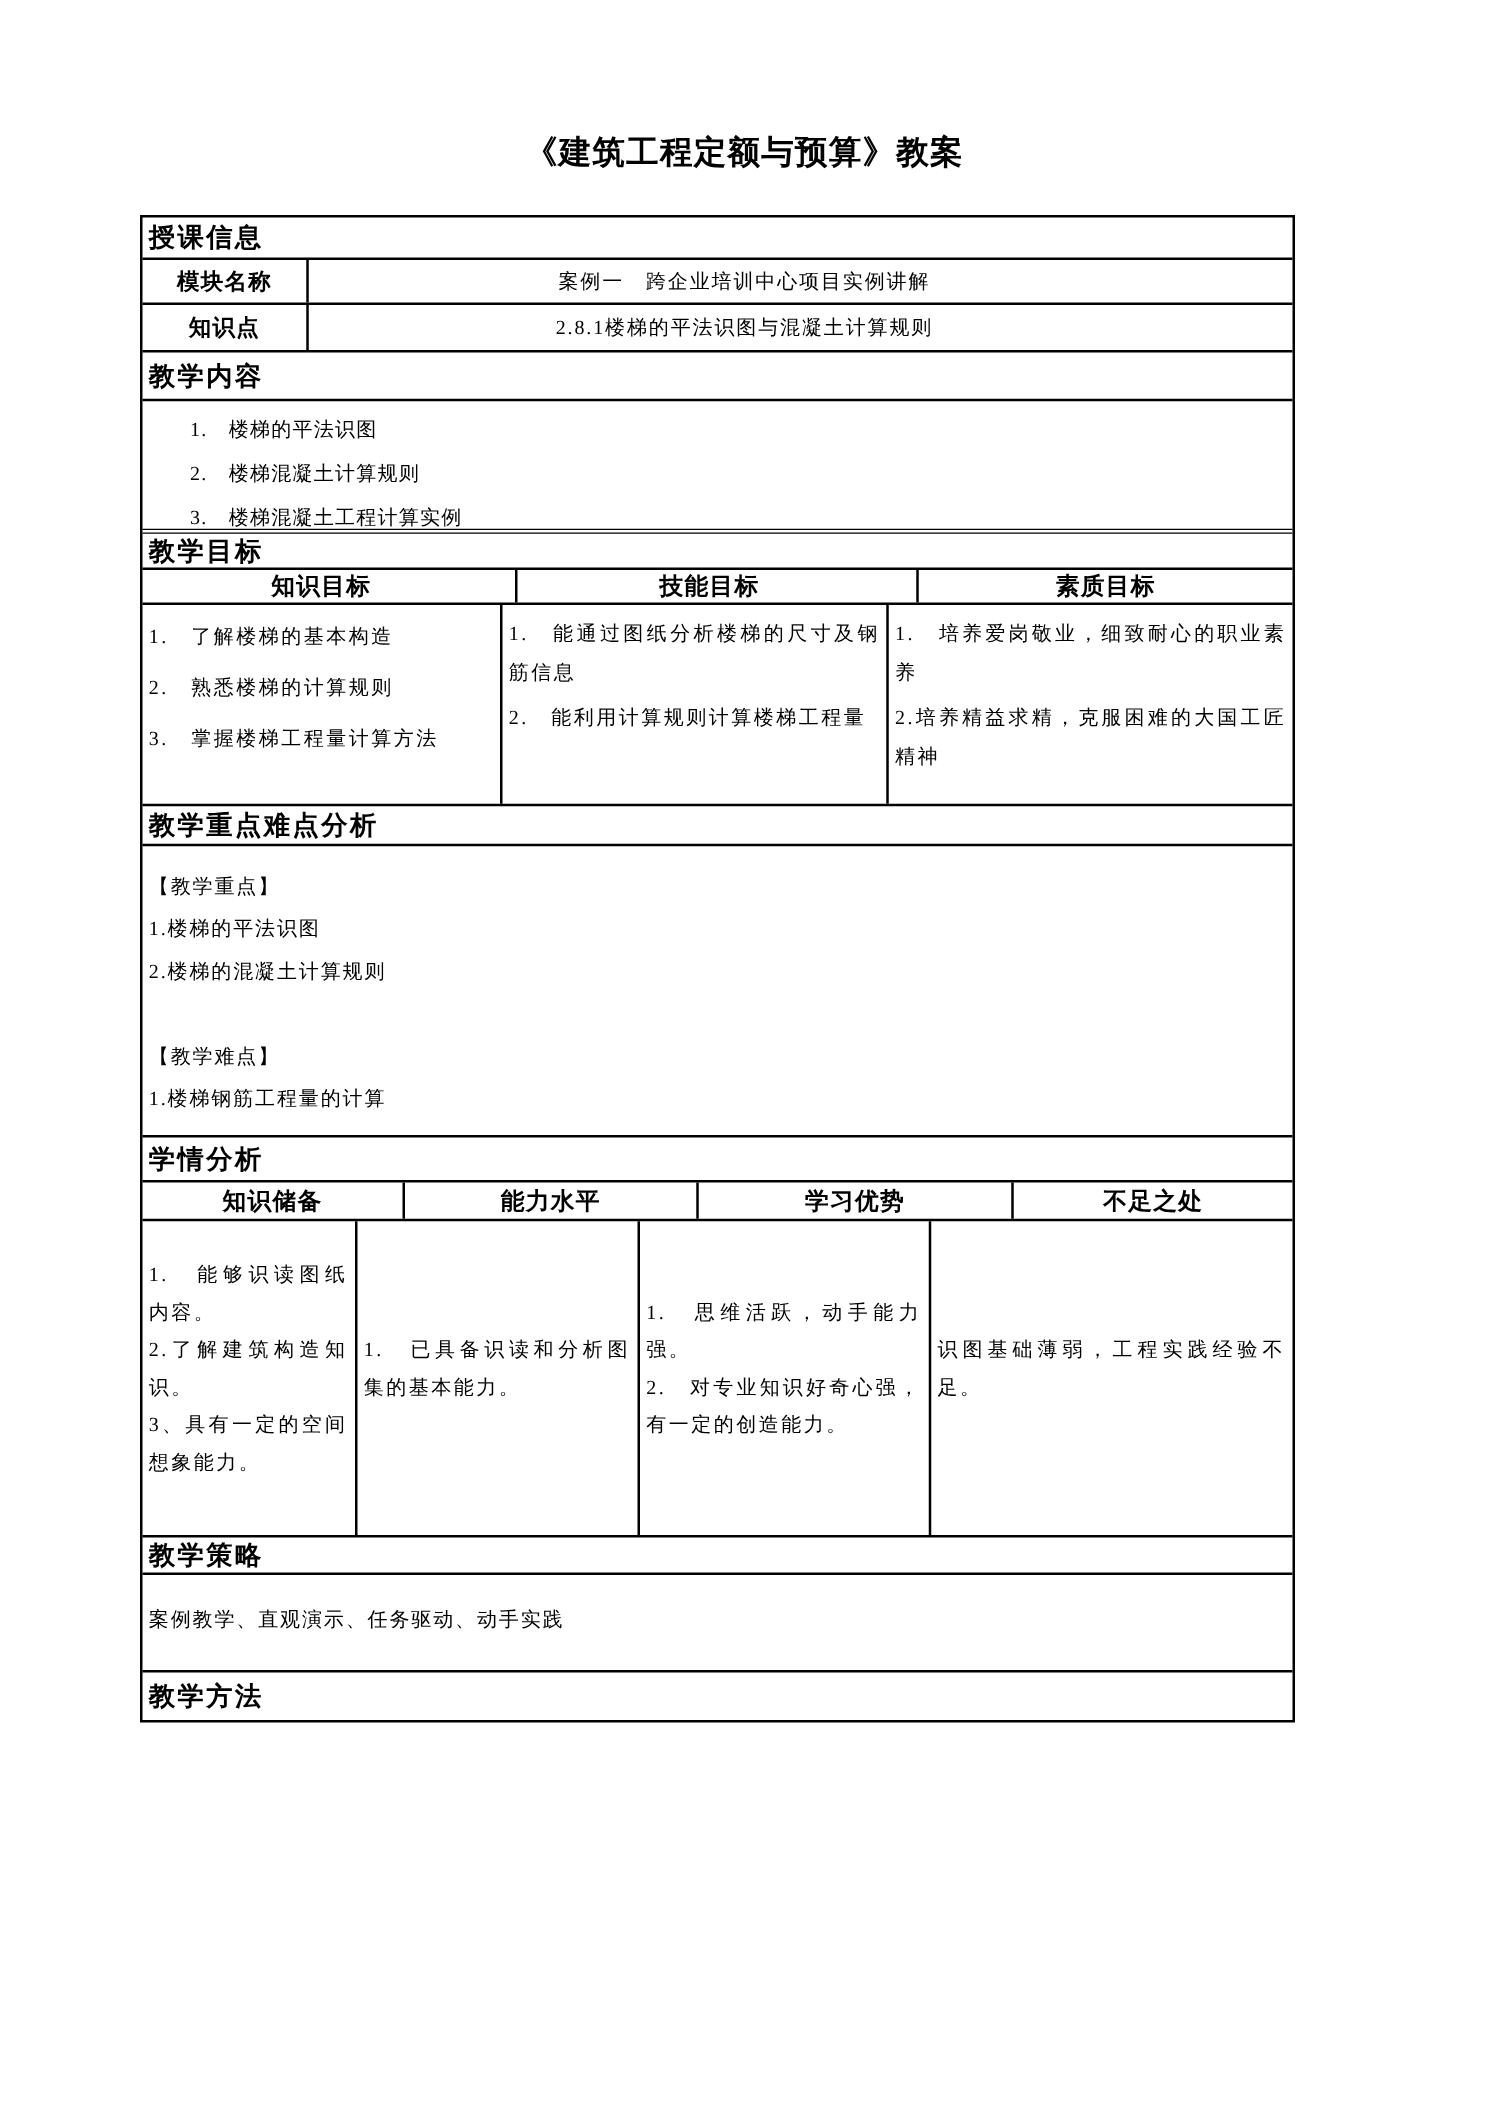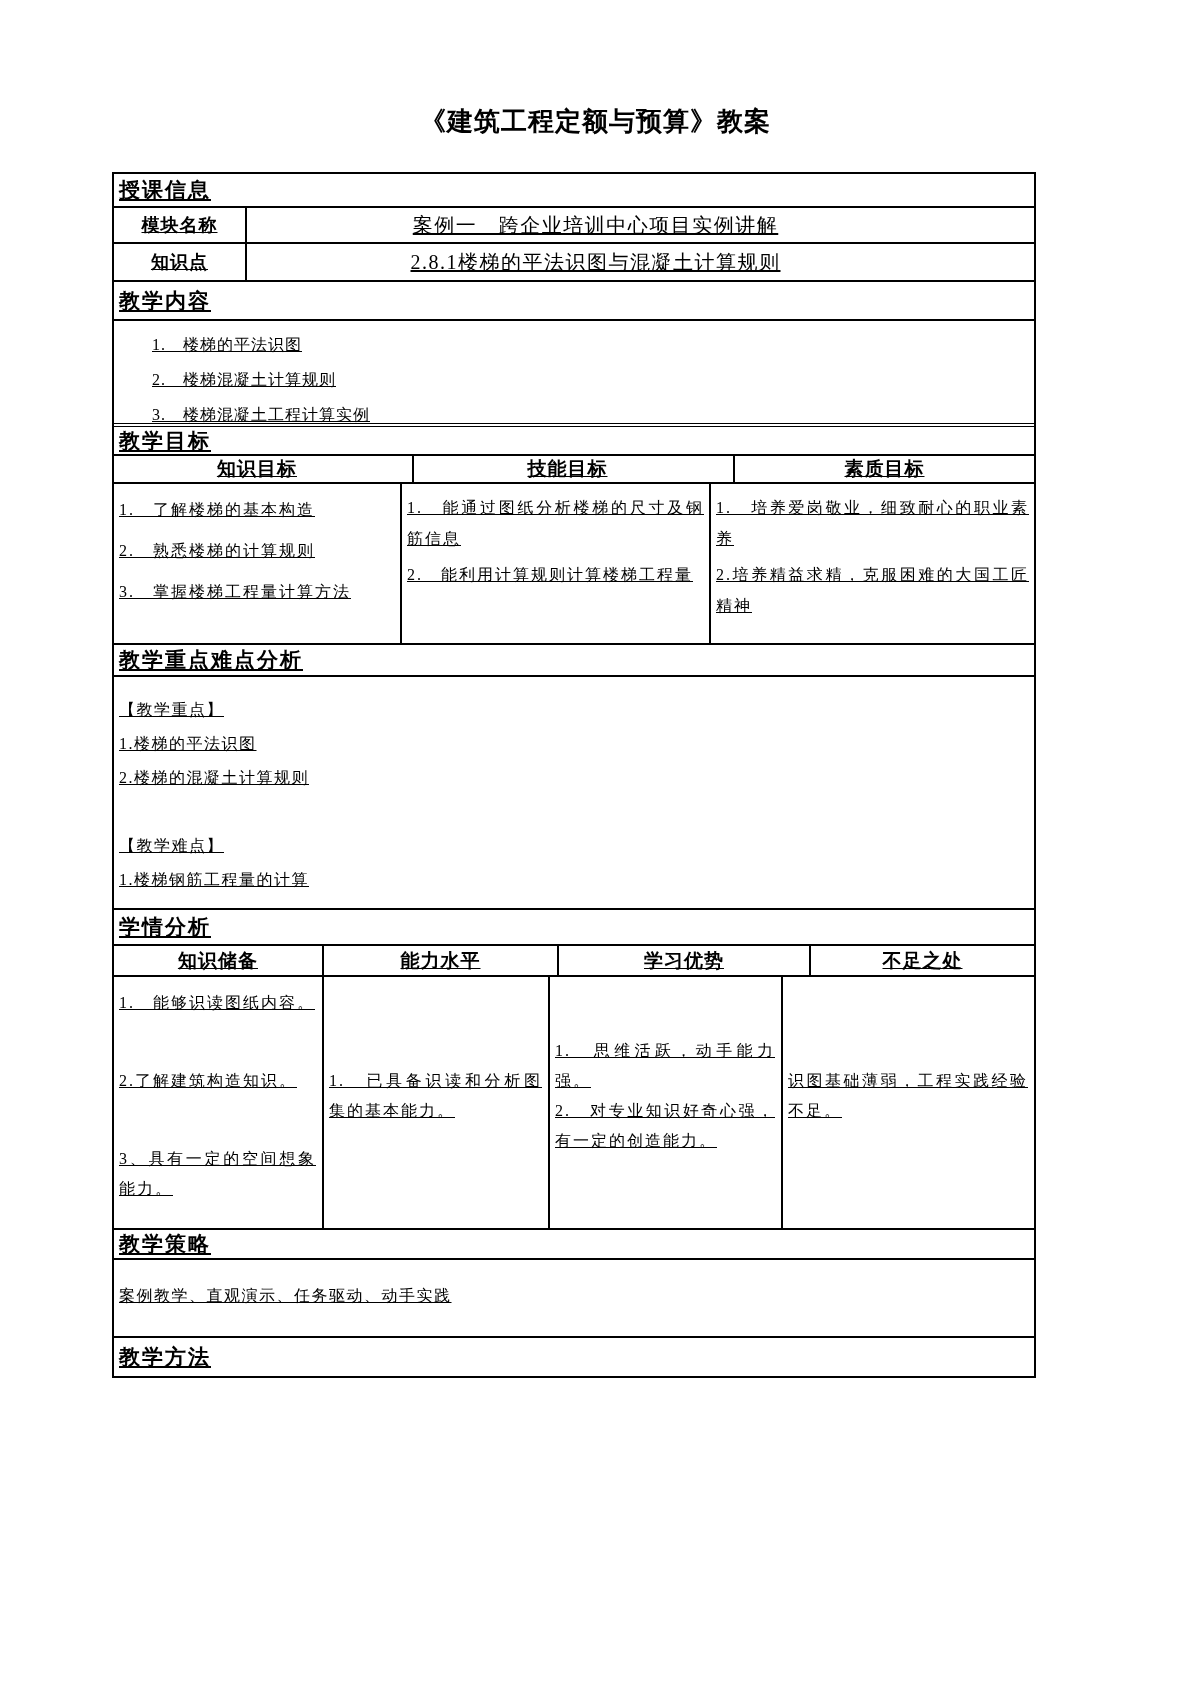--- a/index.html
+++ b/index.html
@@ -8,40 +8,40 @@
     font-family:"Liberation Serif","DejaVu Serif",serif;
     position:relative;overflow:hidden;
   }
   .title{
     margin:104px 0 0 0;text-align:center;
     font-family:"Liberation Sans","DejaVu Sans",sans-serif;
     font-weight:700;font-size:26px;letter-spacing:1px;color:#000;
   }
   .doc-table{
     box-sizing:border-box;margin:33px 0 0 112px;width:924px;
-    border:2px solid #000;background:#fff;text-decoration:underline;
+    border:2px solid #000;background:#fff;
   }
   .row{display:flex;box-sizing:border-box;border-top:2px solid #000;}
   .row.first{border-top:none;}
   .row.double-top{border-top:4px double #000;}
   .cell{box-sizing:border-box;border-left:2px solid #000;min-width:0;}
   .cell.first{border-left:none;}
   .sec-hdr{
     display:flex;align-items:center;padding-left:5px;
     font-family:"Liberation Sans","DejaVu Sans",sans-serif;
     font-weight:700;font-size:21px;letter-spacing:2px;
   }
   .lbl{
     width:131px;display:flex;align-items:center;justify-content:center;
     font-family:"Liberation Sans","DejaVu Sans",sans-serif;
     font-weight:700;font-size:18px;letter-spacing:1px;
   }
   .val{
     flex:1;display:flex;align-items:center;justify-content:center;
-    font-size:20px;letter-spacing:1.5px;padding-right:90px;
+    font-size:16px;letter-spacing:1.5px;padding-right:90px;
   }
   .col-hdr{
     display:flex;align-items:center;justify-content:center;
     font-family:"Liberation Sans","DejaVu Sans",sans-serif;
     font-weight:700;font-size:19px;letter-spacing:1px;
   }
   .list-block{padding:6px 0 0 38px;font-size:16px;line-height:35px;letter-spacing:1px;}
   .list-block p{margin:0;}
   .goal-cell{padding:8px 5px 0 5px;text-align:justify;font-size:16px;line-height:31px;letter-spacing:2px;}
   .goal-cell p{margin:0 0 5px 0;}
@@ -126,21 +126,21 @@
   <div class="row" style="height:36px;">
     <div class="cell first sec-hdr" style="flex:1;">学情分析</div>
   </div>
   <div class="row" style="height:31px;">
     <div class="cell first col-hdr" style="width:208px;">知识储备</div>
     <div class="cell col-hdr" style="width:235px;">能力水平</div>
     <div class="cell col-hdr" style="width:252px;">学习优势</div>
     <div class="cell col-hdr" style="flex:1;">不足之处</div>
   </div>
   <div class="row" style="height:253px;">
-    <div class="cell first xq-cell" style="width:208px;gap:48px;">
+    <div class="cell first xq-cell" style="width:170px;">
       <p>1.　能够识读图纸内容。</p>
       <p>2.了解建筑构造知识。</p>
       <p>3、具有一定的空间想象能力。</p>
     </div>
     <div class="cell xq-cell" style="width:226px;">
       <p>1.　已具备识读和分析图集的基本能力。</p>
     </div>
     <div class="cell xq-cell" style="width:233px;">
       <p>1.　思维活跃，动手能力强。</p>
       <p>2.　对专业知识好奇心强，有一定的创造能力。</p>

